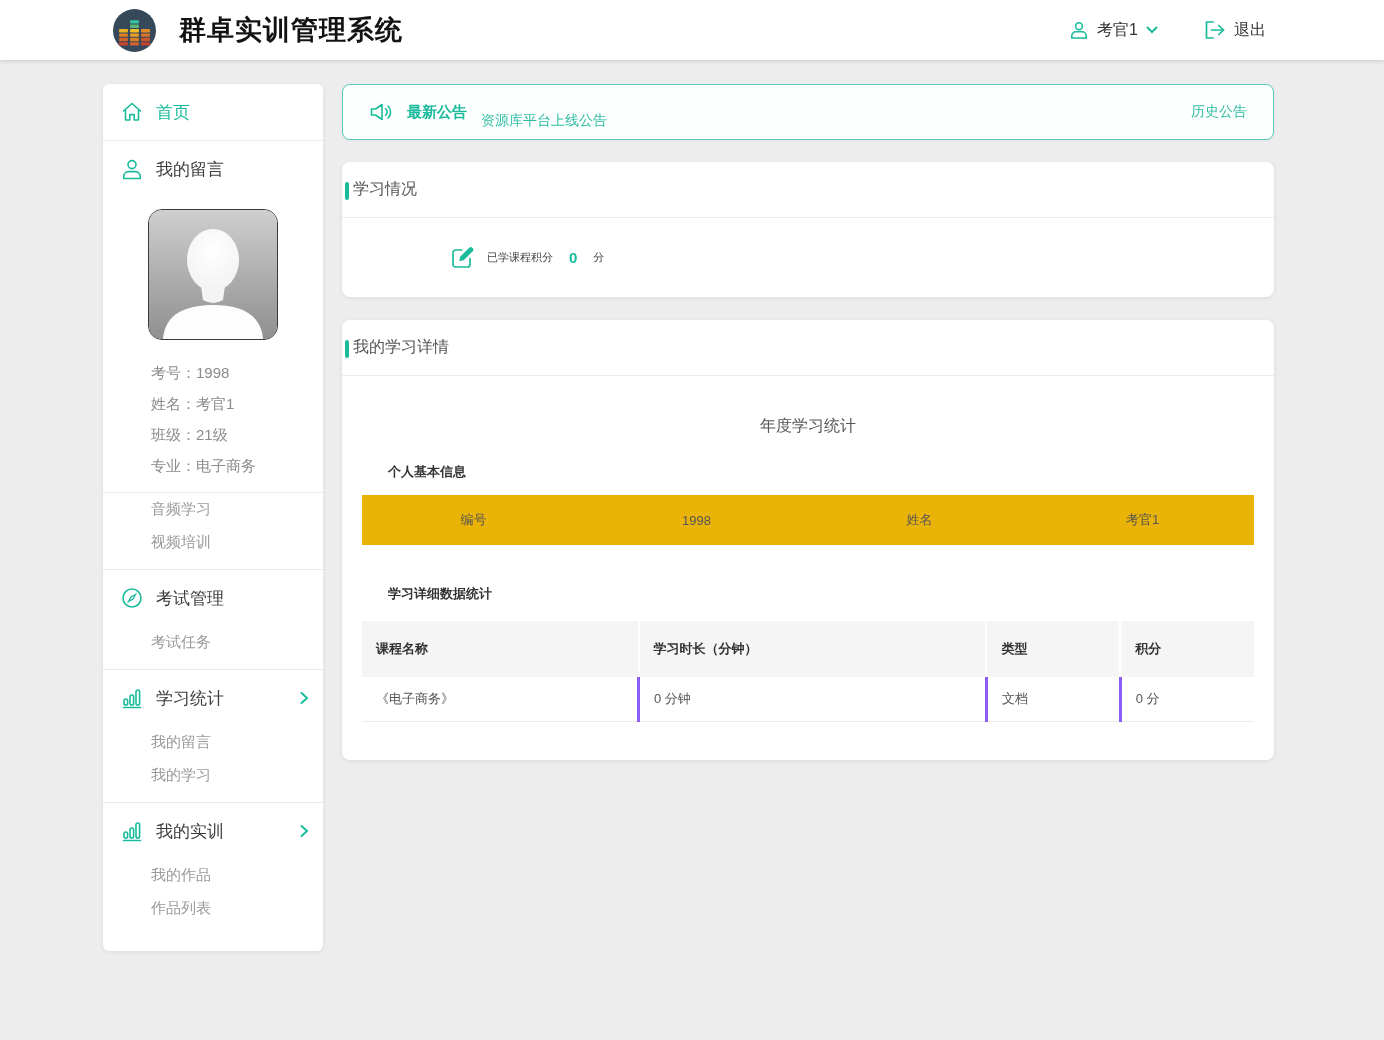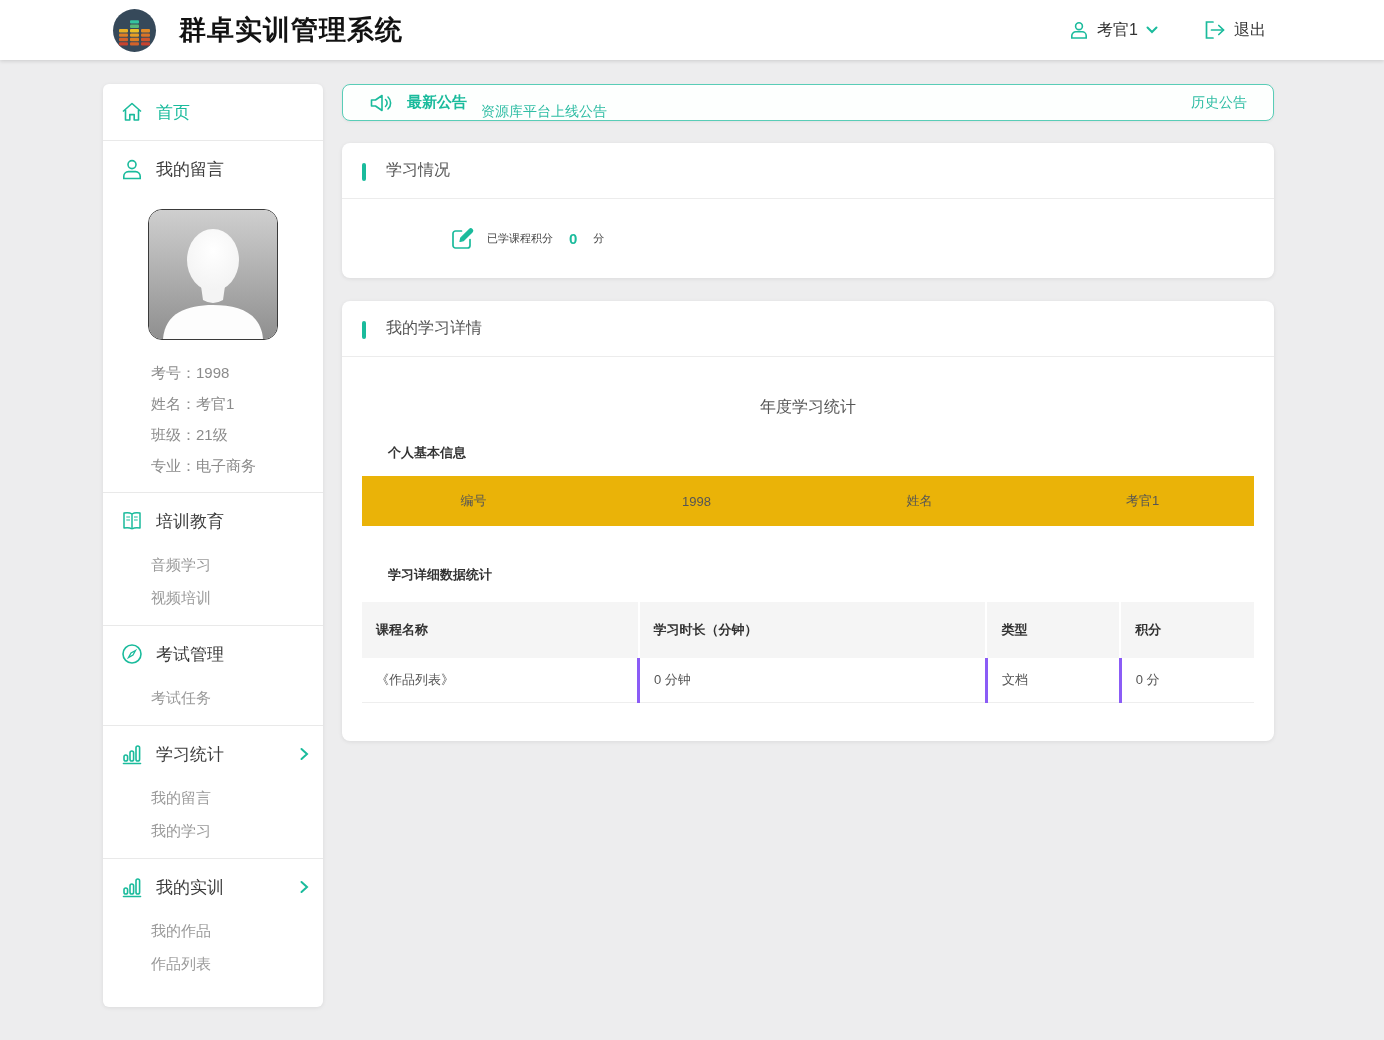--- a/index.html
+++ b/index.html
@@ -56,29 +56,29 @@
   }
   .profile-line { padding: 6px 17px 6px 48px; font-size: 15px; color: #8b8b8b; }
 
   
   .card {
     background: #fff; border-radius: 8px;
     box-shadow: 0 1px 4px rgba(0,0,0,.08);
     margin-bottom: 23px;
   }
   .card-head {
-    display: flex; align-items: flex-end; gap: 20px;
-    padding: 17px 20px; border-bottom: 1px solid #ececec;
+    display: flex; align-items: flex-end; gap: 4px;
+    padding: 17px 3px; border-bottom: 1px solid #ececec;
   }
   .teal-bar { width: 4px; height: 18px; background: #1abb9c; border-radius: 2px; }
   .card-head .t { font-size: 16px; color: #555; }
 
   
   .announce {
-    height: 37px; border: 1px solid #59cdb7; border-radius: 8px;
+    height: 56px; border: 1px solid #59cdb7; border-radius: 8px;
     background: #fdfffe; display: flex; align-items: center;
     padding: 0 26px; margin-bottom: 22px;
     box-shadow: 0 1px 3px rgba(0,0,0,.05);
   }
   .announce .label { color: #1abb9c; font-weight: bold; font-size: 15px; margin-left: 14px; }
   .announce .news { color: #2fbda4; font-size: 14px; margin-left: 14px; cursor: pointer; margin-top: 18px; }
   .announce .history { margin-left: auto; color: #2fbda4; font-size: 14px; cursor: pointer; }
 
   
   .status-body { display: flex; align-items: center; gap: 12px; padding: 27px 20px 27px 108px; }
@@ -197,29 +197,20 @@
         </svg>
       </div>
 
       <div class="profile-line">考号：1998</div>
       <div class="profile-line">姓名：考官1</div>
       <div class="profile-line">班级：21级</div>
       <div class="profile-line">专业：电子商务</div>
     </div>
 
     <div class="side-sec">
-      <div class="side-row">
-        <svg class="icon-svg" width="24" height="24" viewBox="0 0 24 24" fill="none" stroke="#1abb9c" stroke-width="1.5" stroke-linejoin="round">
-          <path d="M12 5 C10 3.6 7 3.4 4 4 V19 C7 18.4 10 18.6 12 20"></path>
-          <path d="M12 5 C14 3.6 17 3.4 20 4 V19 C17 18.4 14 18.6 12 20"></path>
-          <path d="M12 5 V20"></path>
-          <path d="M6.3 8 H10 M6.3 11 H10 M14 8 H17.7 M14 11 H17.7" stroke-width="1.1"></path>
-        </svg>
-        <span class="lbl">培训教育</span>
-      </div>
       <div class="sub-item">音频学习</div>
       <div class="sub-item">视频培训</div>
     </div>
 
     <div class="side-sec">
       <div class="side-row">
         <svg class="icon-svg" width="24" height="24" viewBox="0 0 24 24" fill="none" stroke="#1abb9c" stroke-width="1.6">
           <circle cx="12" cy="12" r="9"></circle>
           <path d="M15.5 8.5 L11 11 L8.5 15.5 L13 13 Z" stroke-width="1.3"></path>
         </svg>
@@ -319,21 +310,21 @@
           <thead>
             <tr>
               <th>课程名称</th>
               <th>学习时长（分钟）</th>
               <th>类型</th>
               <th>积分</th>
             </tr>
           </thead>
           <tbody>
             <tr>
-              <td>《作品列表》</td>
+              <td>《电子商务》</td>
               <td>0 分钟</td>
               <td>文档</td>
               <td>0 分</td>
             </tr>
           </tbody>
         </table>
       </div>
     </div>
   </div>
 </div>

